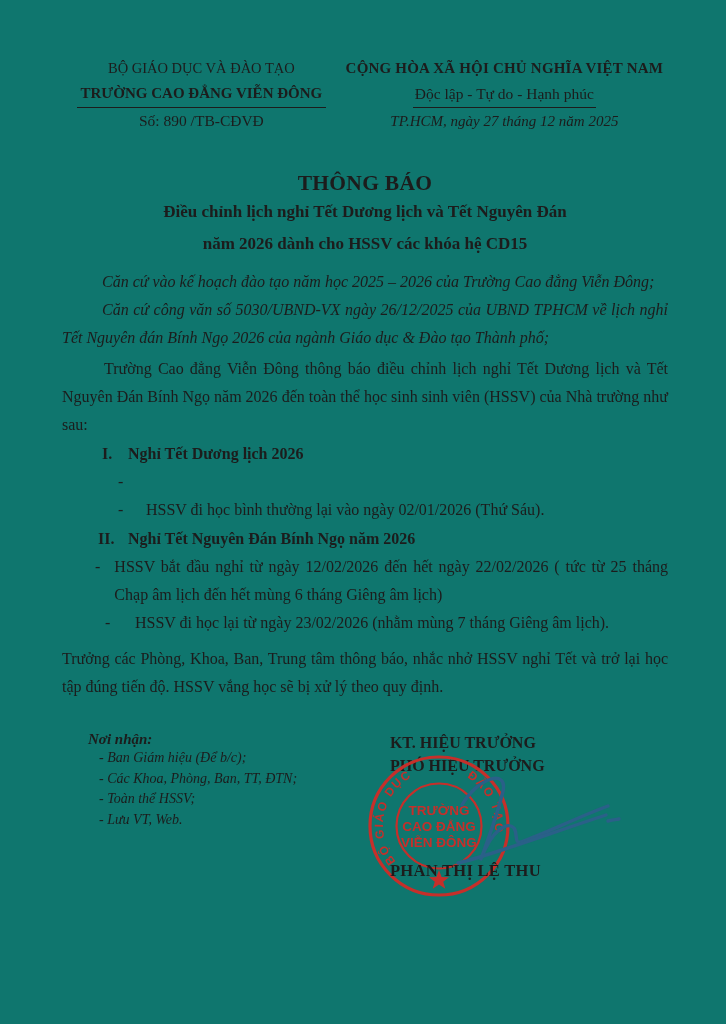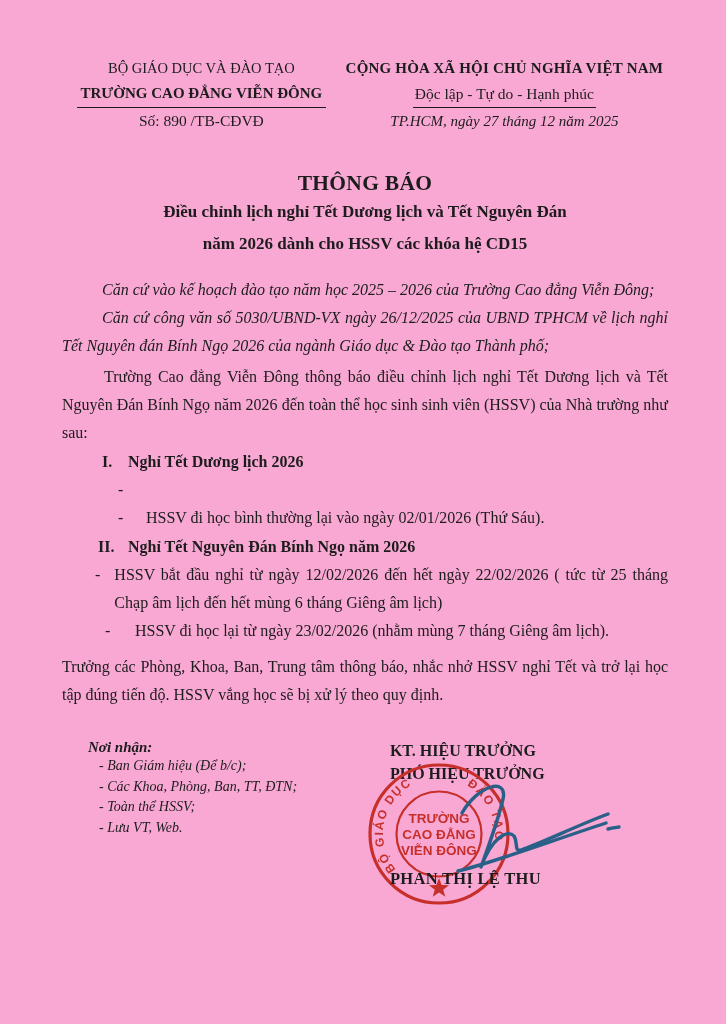--- a/index.html
+++ b/index.html
@@ -6,21 +6,21 @@
   html, body { background: #ffffff; }
   body {
     width: 726px; height: 1024px;
     font-family: "Liberation Serif", "DejaVu Serif", serif;
     color: #1c1c1c;
     overflow: hidden;
   }
   .page {
     position: relative;
     width: 726px; height: 1024px;
-    background: #f9a8d4;
+    background: #0f766e;
     padding: 56px 58px 0 62px;
   }
   
   .hdr { display: flex; }
   .hdr-left { width: 46%; text-align: center; }
   .hdr-right { width: 54%; text-align: center; }
   .hdr-line { font-size: 14.5px; line-height: 25px; }
   .hdr-org {
     font-size: 15px; font-weight: bold; line-height: 25px;
     display: inline-block; border-bottom: 1.5px solid #1c1c1c; padding: 0 4px 1px 4px;
@@ -29,21 +29,21 @@
   .hdr-nation { font-size: 15px; font-weight: bold; line-height: 25px; letter-spacing: 0.2px; }
   .hdr-motto {
     font-size: 15.5px; font-weight: normal; line-height: 25px;
     display: inline-block; border-bottom: 1.5px solid #1c1c1c; padding: 0 2px 1px 2px;
   }
   .hdr-date { font-size: 15px; font-style: italic; line-height: 27px; }
   
   .doc-title { text-align: center; font-size: 21.5px; font-weight: bold; margin-top: 36px; letter-spacing: 0.3px; }
   .doc-subtitle { text-align: center; font-size: 17px; font-weight: bold; line-height: 32px; }
   
-  .basis { margin-top: 16px; font-style: italic; }
+  .basis { margin-top: 8px; font-style: italic; }
   .basis p { font-size: 16px; line-height: 28px; text-indent: 40px; text-align: justify; }
   .intro { margin-top: 3px; font-size: 16px; line-height: 28px; text-indent: 42px; text-align: justify; }
   .section-heading { display: flex; font-weight: bold; font-size: 16px; line-height: 28px; margin-left: 40px; }
   .section-heading .num { width: 26px; }
   .bullet { display: flex; font-size: 16px; line-height: 28px; }
   .bullet .marker { width: 28px; text-align: left; }
   .s1 .bullet { margin-left: 56px; }
   .s2 .bullet { margin-left: 33px; text-align: justify; }
   .s2 .bullet .marker { width: 30px; }
   .sec { margin-top: 1px; }

